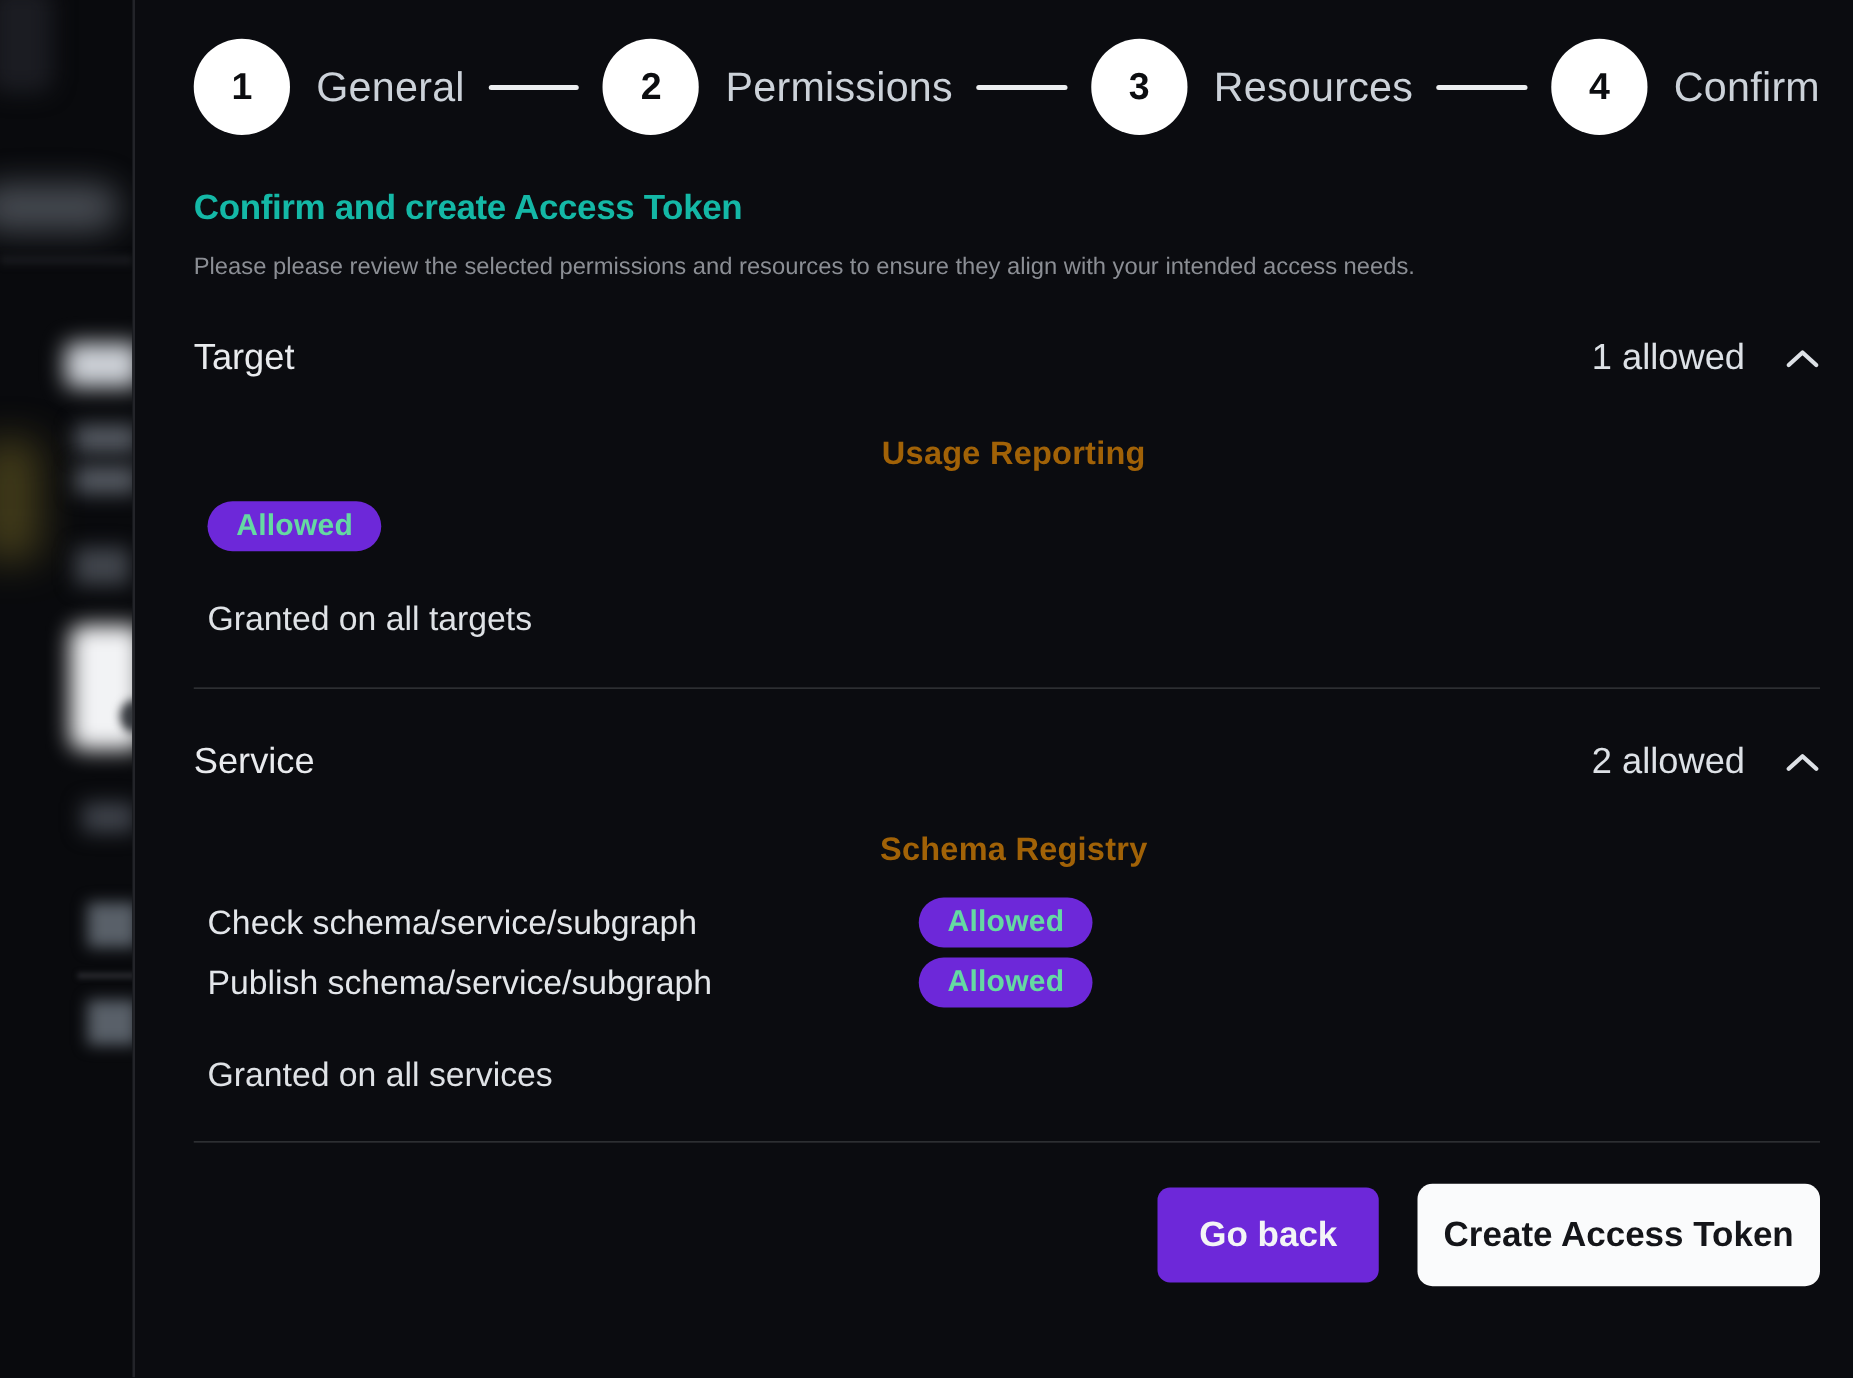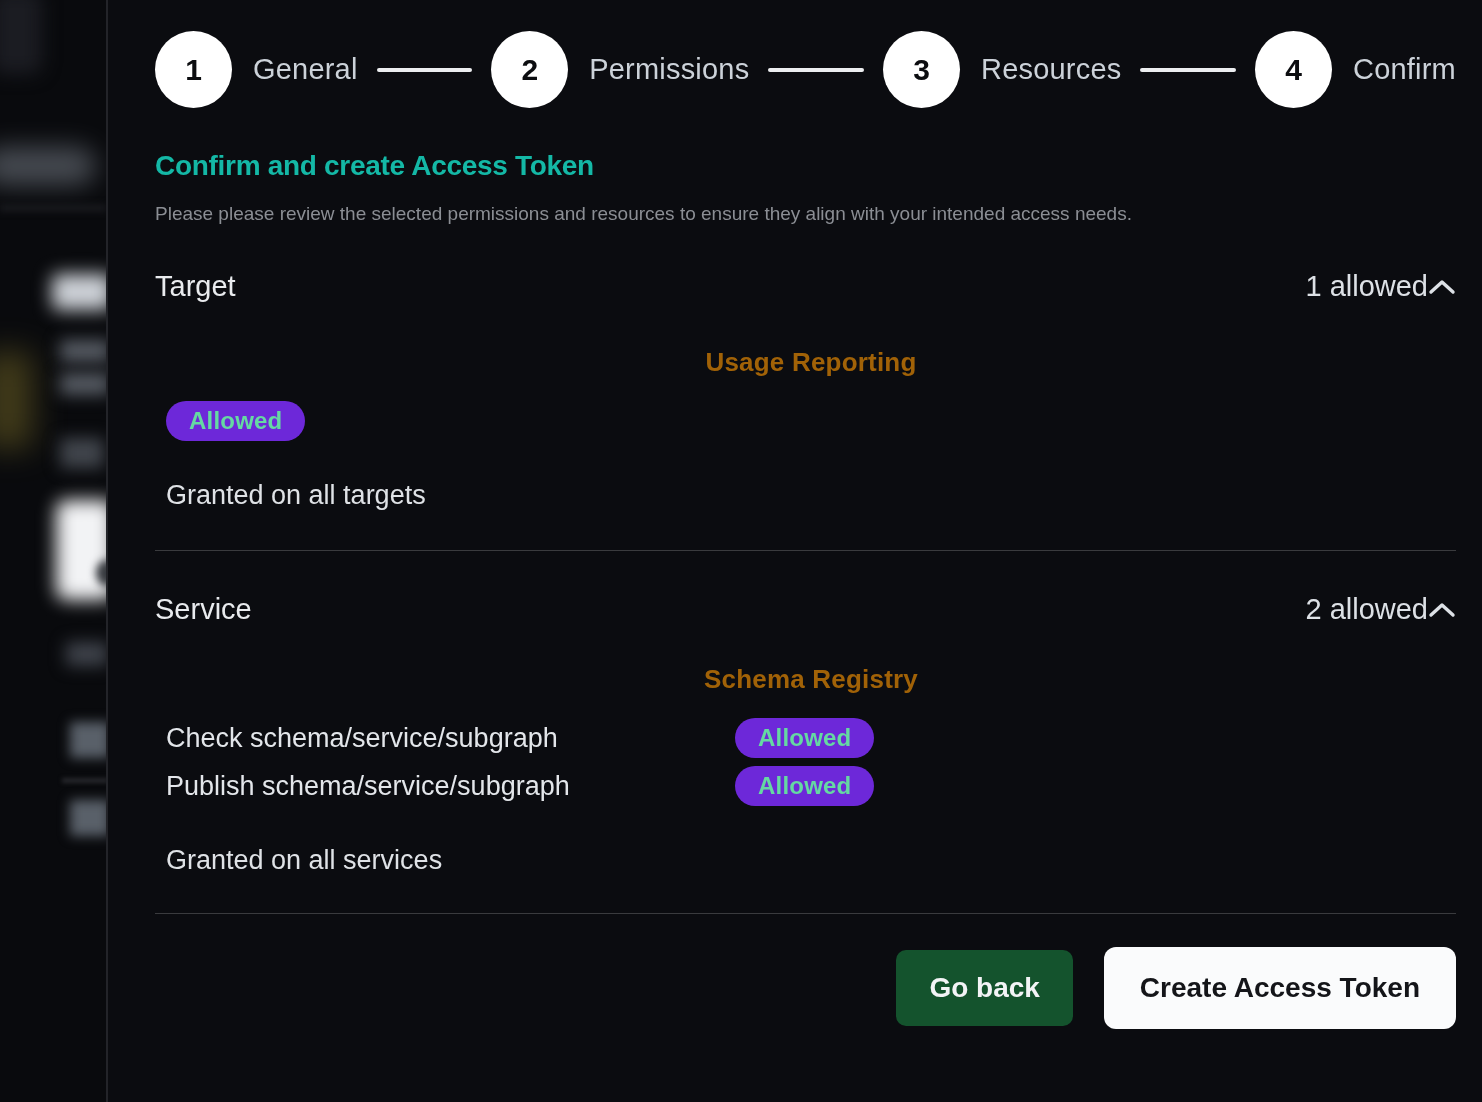--- a/index.html
+++ b/index.html
@@ -42,32 +42,32 @@
 
   
   .stepper { display:flex; align-items:center; margin-top:31px; height:77px; }
   .step { display:flex; align-items:center; flex-shrink:0; }
   .step-circle {
     width:77px; height:77px; border-radius:50%;
     background:#ffffff; color:#0c0d10;
     font-size:30px; font-weight:bold;
     display:flex; align-items:center; justify-content:center;
   }
-  .step-label { margin-left:21px; font-size:29px; color:#ccd2d9; letter-spacing:.2px; }
+  .step-label { margin-left:21px; font-size:33px; color:#ccd2d9; letter-spacing:.2px; }
   .step-line { flex:1; height:4px; background:#eceef0; border-radius:2px; margin:0 19px; min-width:60px; }
 
   
   .page-title { margin-top:42px; font-size:28px; font-weight:bold; color:#14b8a6; letter-spacing:-.3px; }
   .page-subtitle { margin-top:12px; width:1232px; font-size:19px; line-height:40px; color:#8b8e94; }
 
   
   .section-header { display:flex; justify-content:space-between; margin-top:36px; }
   .section-header.second { margin-top:42px; }
   .section-title { font-size:29px; color:#e9ebee; }
-  .section-toggle { display:flex; align-items:center; gap:0; cursor:pointer; }
+  .section-toggle { display:flex; align-items:center; gap:32px; cursor:pointer; }
   .allowed-count { font-size:29px; color:#dde1e6; }
   .chevron-up { width:28px; height:16px; display:block; }
 
   .perm-group { margin:44px 0 0 11px; }
   .perm-group.second { margin-top:38px; }
   .group-name { font-size:26px; font-weight:bold; color:#a16207; letter-spacing:.2px;text-align:center; }
   .perm-row { display:flex; align-items:center; margin-top:22px; height:42px; }
   .perm-row + .perm-row { margin-top:6px; }
   .perm-label { width:569px; font-size:27px; color:#e3e6ea; }
   .badge {
@@ -79,24 +79,24 @@
 
   .granted-note { margin:38px 0 0 11px; font-size:27px; color:#dfe2e6; }
   .divider { height:1px; background:#3a3b3e; margin-top:39px; }
   .divider.second { margin-top:37px; }
 
   
   .footer { display:flex; align-items:center; justify-content:flex-end; gap:31px; margin-top:33px; }
   .btn { border:none; cursor:pointer; font-family:inherit; font-weight:bold; }
   .btn-secondary {
     height:76px; padding:0 33px; border-radius:10px;
-    background:#14532d; color:#f3f4f6; font-size:28px;
+    background:#6d28d9; color:#f3f4f6; font-size:28px;
   }
   .btn-primary {
-    height:82px; padding:0 36px; border-radius:12px;
+    height:82px; padding:0 21px; border-radius:12px;
     background:#fafbfc; color:#141519; font-size:28px;
   }
 </style>
 </head>
 <body>
 
 <div class="backdrop">
   <div class="blob b-logo"></div>
   <div class="blob b-textsmear"></div>
   <div class="blob b-band1"></div>

